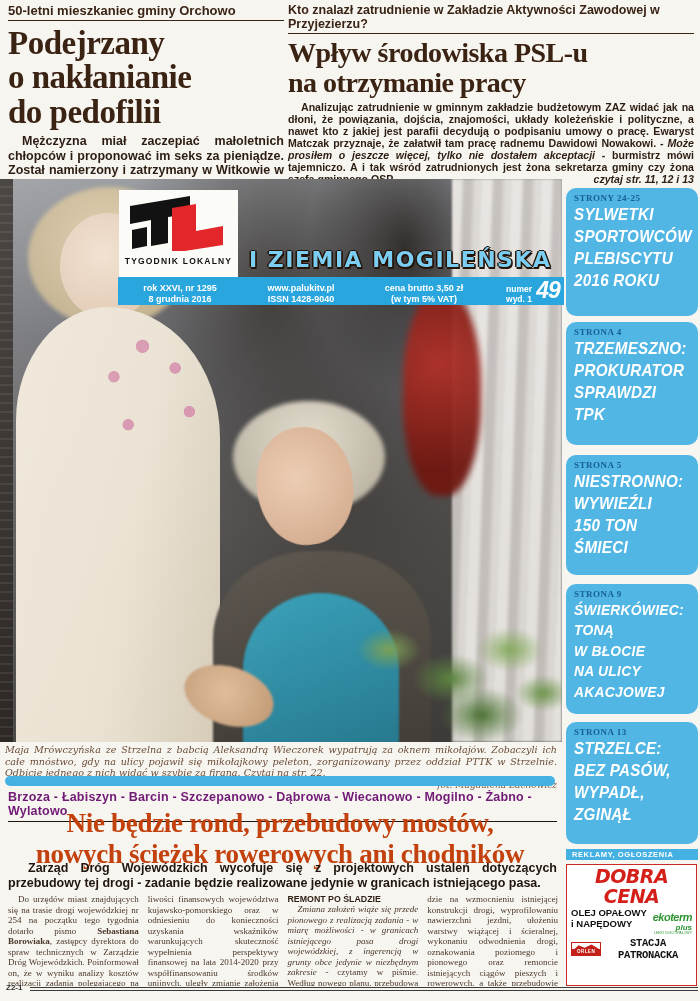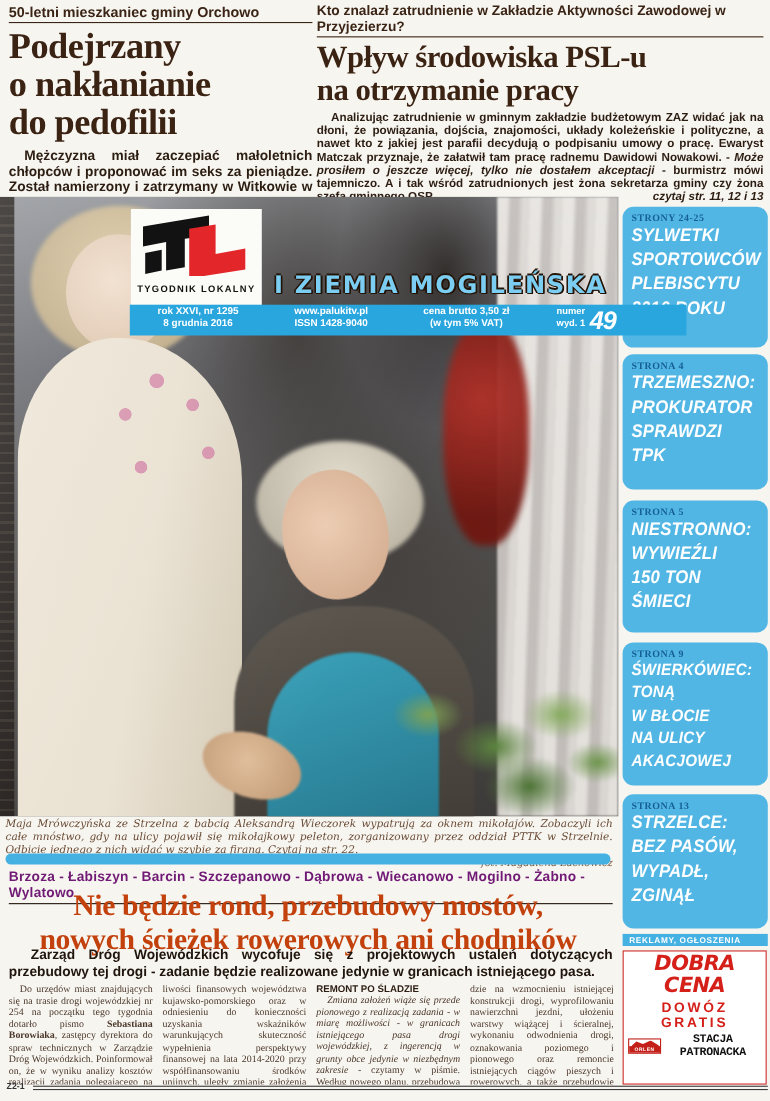--- a/index.html
+++ b/index.html
@@ -73,22 +73,22 @@
   
   .logo-box { position:absolute; left:119px; top:190px; width:119px; height:88px; background:#fbfbf8;
               z-index:5; text-align:center; padding-top:3px; }
   .logo-caption { font-size:8.5px; font-weight:bold; letter-spacing:1.2px; color:#111; margin-top:1px; }
   .mh-title { position:absolute; left:243px; top:186px; width:322px; z-index:5;
     font-family:"DejaVu Sans", sans-serif; font-weight:900; font-size:66px; line-height:1;
     letter-spacing:3px; color:#241307; text-shadow:1px 1px 0 #241307; }
   .mh-sub { position:absolute; left:249px; top:247px; z-index:6;
     font-family:"DejaVu Sans", sans-serif; font-weight:bold; font-size:22px; letter-spacing:1.5px; color:#7bcef1;
     text-shadow:-1.5px 0 #241307,1.5px 0 #241307,0 -1.5px #241307,0 1.5px #241307,1.5px 1.5px 0 #241307; }
-  .info-bar { position:absolute; left:118px; top:277px; width:506px; height:28px; background:#2aa6de; z-index:5;
-    display:flex; align-items:flex-start; color:#fff; font-weight:bold; font-size:9px; line-height:1.25; }
+  .info-bar { position:absolute; left:118px; top:277px; width:446px; height:28px; background:#2aa6de; z-index:5;
+    display:flex; align-items:flex-end; color:#fff; font-weight:bold; font-size:9px; line-height:1.25; }
   .info-cell { text-align:center; }
   .i1 { width:124px; } .i2 { width:118px; } .i3 { width:128px; }
   .i4 { width:44px; text-align:right; font-size:8.5px; }
   .info-num { width:32px; text-align:center; font-size:23px; font-style:italic; letter-spacing:-1px; }
 
   
   .caption { position:absolute; left:5px; top:744px; width:552px; font-family:"DejaVu Serif", serif;
              font-style:italic; font-size:9.6px; line-height:1.22; color:#6a4c36; text-align:justify; }
   .credit { text-align:right; font-size:9px; margin-top:1px; color:#7a5a42; }
   .blue-bar { position:absolute; left:5px; top:776px; width:550px; height:10px; border-radius:5px; background:#45b1e3; }
@@ -272,21 +272,31 @@
     <div class="teaser-text">STRZELCE:
 BEZ PASÓW,
 WYPADŁ,
 ZGINĄŁ</div>
   </div>
 
   <div class="ads-label">REKLAMY, OGŁOSZENIA</div>
 
   <div class="ad-box">
     <div class="ad-headline">DOBRA CENA</div>
-    <div class="ad-promo">DOWÓZ GRATIS</div>
+    <div class="ad-row1">
+      <div class="ad-oil">
+        <div>OLEJ OPAŁOWY</div>
+        <div>i NAPĘDOWY</div>
+      </div>
+      <div class="ekoterm">
+        <span class="ekoterm-name">ekoterm</span>
+        <span class="ekoterm-plus">plus</span>
+        <span class="ekoterm-small">LEKKI OLEJ OPAŁOWY</span>
+      </div>
+    </div>
     <div class="ad-row2">
       <div class="orlen-logo">
         <div class="orlen-eagle"></div>
         <div class="orlen-bar">ORLEN</div>
       </div>
       <div class="ad-station">STACJA PATRONACKA</div>
     </div>
 
   </div>
 

